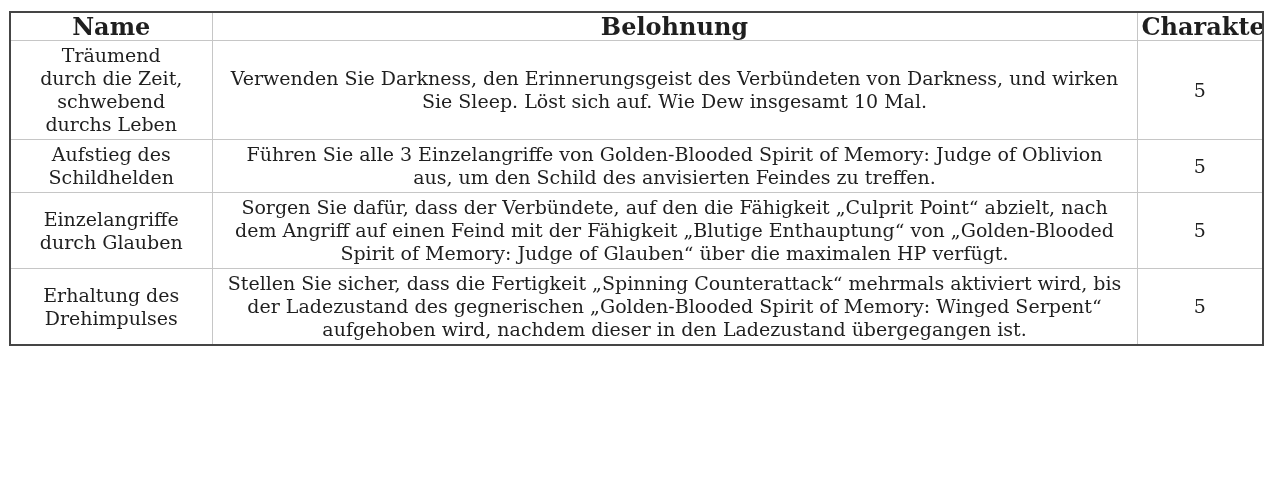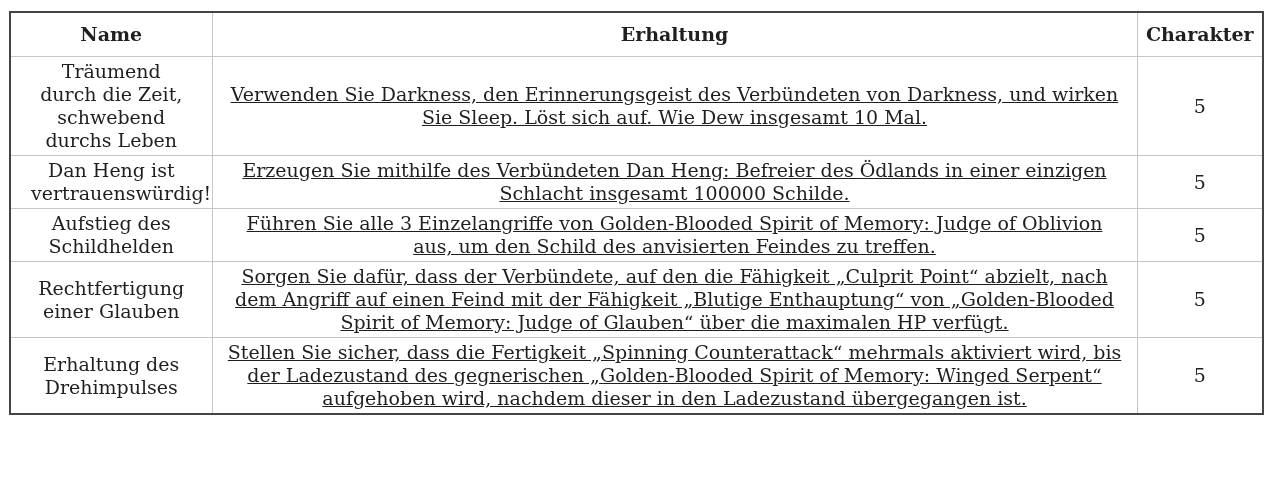--- a/index.html
+++ b/index.html
@@ -26,68 +26,63 @@
   table.quest-table col.c-cond   { width: 925px; }
   table.quest-table col.c-reward { width: 126px; }
   table.quest-table th,
   table.quest-table td {
     border: 1px solid #c6c6c6;
     text-align: center;
     vertical-align: middle;
     overflow: hidden;
   }
   table.quest-table th {
-    font-size: 19px;
+    font-size: 24px;
     font-weight: bold;
-    padding: 10px 4px;
+    padding: 2px 4px;
     line-height: 23px;
   }
   table.quest-table td {
     font-size: 19px;
     line-height: 23px;
   }
   td.cell-name   { padding: 3px 20px; margin-top: 15px; }
-  td.cell-cond   { padding: 3px 12px; text-decoration: underline;  }
+  td.cell-cond   { padding: 3px 12px;  }
   td.cell-reward { padding: 3px 4px;  }
 </style>
 </head>
 <body>
 
 <div class="page">
   <table class="quest-table">
     <colgroup>
       <col class="c-name">
       <col class="c-cond">
       <col class="c-reward">
     </colgroup>
     <thead>
       <tr>
         <th>Name</th>
-        <th>Erhaltung</th>
+        <th>Belohnung</th>
         <th>Charakter</th>
       </tr>
     </thead>
     <tbody>
       <tr>
         <td class="cell-name">Träumend durch die Zeit, schwebend durchs Leben</td>
         <td class="cell-cond">Verwenden Sie Darkness, den Erinnerungsgeist des Verbündeten von Darkness, und wirken Sie Sleep. Löst sich auf. Wie Dew insgesamt 10 Mal.</td>
         <td class="cell-reward">5</td>
       </tr>
       <tr>
-        <td class="cell-name">Dan Heng ist vertrauenswürdig!</td>
-        <td class="cell-cond">Erzeugen Sie mithilfe des Verbündeten Dan Heng: Befreier des Ödlands in einer einzigen Schlacht insgesamt 100000 Schilde.</td>
-        <td class="cell-reward">5</td>
-      </tr>
-      <tr>
         <td class="cell-name">Aufstieg des Schildhelden</td>
         <td class="cell-cond">Führen Sie alle 3 Einzelangriffe von Golden-Blooded Spirit of Memory: Judge of Oblivion aus, um den Schild des anvisierten Feindes zu treffen.</td>
         <td class="cell-reward">5</td>
       </tr>
       <tr>
-        <td class="cell-name">Rechtfertigung einer Glauben</td>
+        <td class="cell-name">Einzelangriffe durch Glauben</td>
         <td class="cell-cond">Sorgen Sie dafür, dass der Verbündete, auf den die Fähigkeit „Culprit Point“ abzielt, nach dem Angriff auf einen Feind mit der Fähigkeit „Blutige Enthauptung“ von „Golden-Blooded Spirit of Memory: Judge of Glauben“ über die maximalen HP verfügt.</td>
         <td class="cell-reward">5</td>
       </tr>
       <tr>
         <td class="cell-name">Erhaltung des Drehimpulses</td>
         <td class="cell-cond">Stellen Sie sicher, dass die Fertigkeit „Spinning Counterattack“ mehrmals aktiviert wird, bis der Ladezustand des gegnerischen „Golden-Blooded Spirit of Memory: Winged Serpent“ aufgehoben wird, nachdem dieser in den Ladezustand übergegangen ist.</td>
         <td class="cell-reward">5</td>
       </tr>
     </tbody>
   </table>

